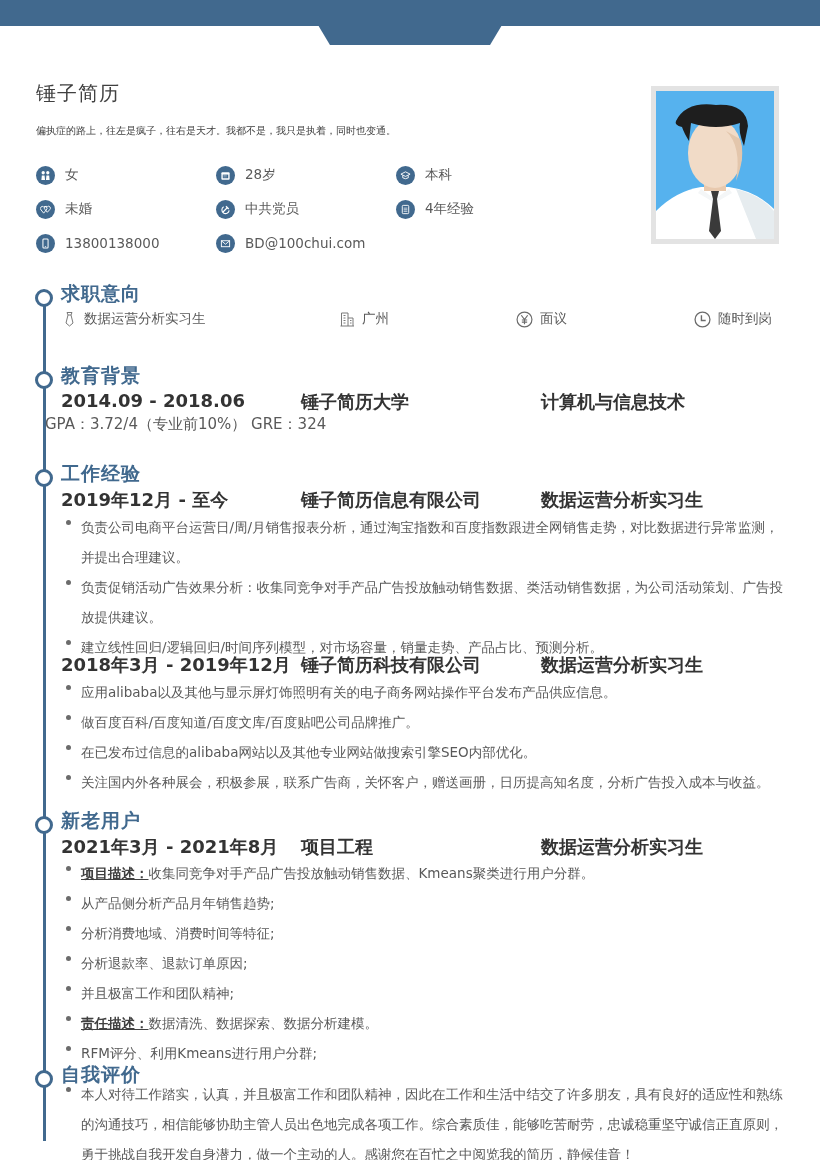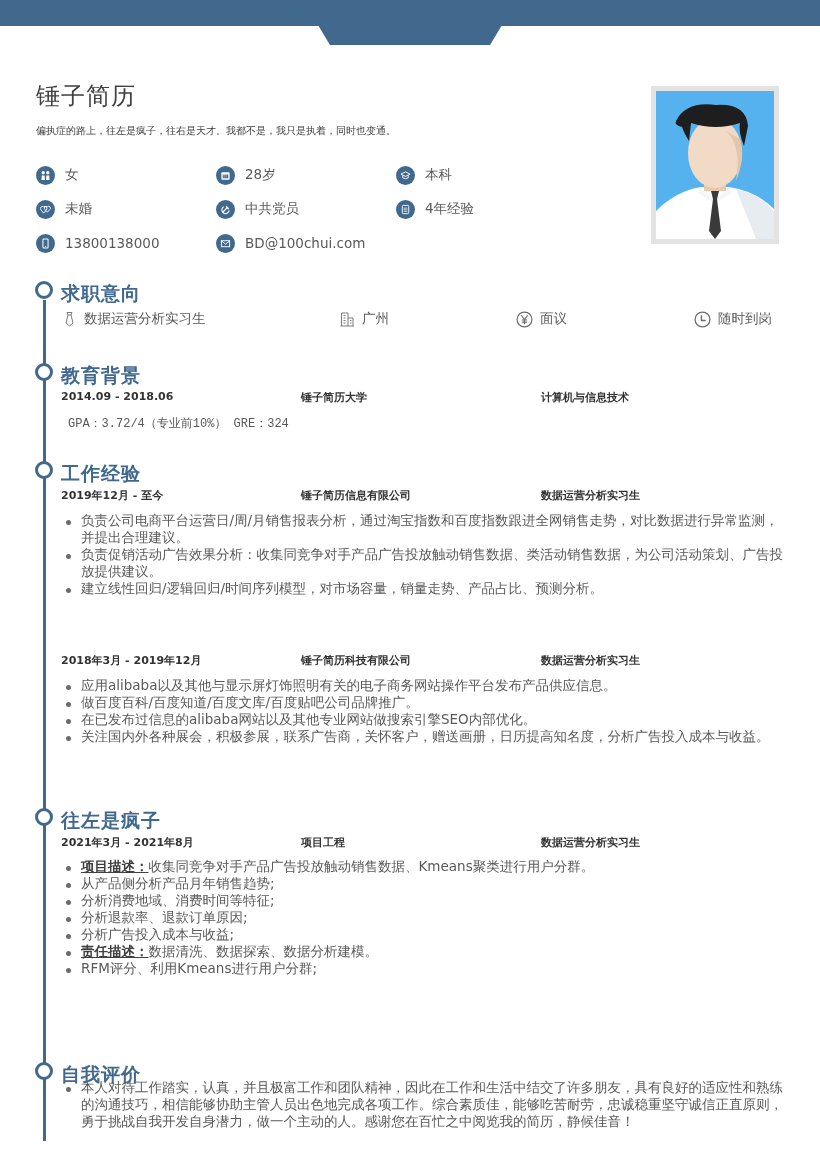--- a/index.html
+++ b/index.html
@@ -3,51 +3,51 @@
 <meta charset="utf-8">
 <style>
   * { margin:0; padding:0; box-sizing:border-box; }
   html, body { width:820px; height:1160px; background:#ffffff; overflow:hidden; }
   body { position:relative; font-family:"DejaVu Sans","Liberation Sans",sans-serif; color:#595959; }
 
   .topbar { position:absolute; left:0; top:0; width:820px; height:26px; background:#41698e; }
   .topbar-tab { position:absolute; left:318px; top:25px; width:184px; height:20px; background:#41698e;
     clip-path:polygon(0 0,100% 0,93.5% 100%,6.5% 100%); }
 
-  .name { position:absolute; left:36px; top:80px; font-size:24px; color:#404040; letter-spacing:1px; font-weight:normal; }
+  .name { position:absolute; left:36px; top:80px; font-size:20px; color:#404040; letter-spacing:1px; font-weight:normal; }
   .motto { position:absolute; left:36px; top:124px; font-size:10px; color:#404040; }
 
   .info-grid { position:absolute; left:36px; top:164px; width:560px; }
   .info-item { position:absolute; display:flex; align-items:center; height:22px; }
   .info-icon { width:19px; height:19px; border-radius:50%; background:#41698e; color:#fff; display:flex;
     align-items:center; justify-content:center; margin-right:10px; }
   .info-icon svg { width:11px; height:11px; }
   .info-text { font-size:13.5px; color:#595959; white-space:nowrap; }
 
   .photo { position:absolute; left:651px; top:86px; width:128px; height:158px; background:#e3e3e3; padding:5px; }
   .photo-inner { width:118px; height:148px; background:#56b2ee; position:relative; overflow:hidden; }
 
   .timeline-line { position:absolute; left:43px; top:300px; width:3px; height:841px; background:#41698e; }
 
-  .section-head { position:absolute; left:35px; display:flex; align-items:flex-start; }
+  .section-head { position:absolute; left:35px; display:flex; align-items:flex-end; }
   .section-dot { width:18px; height:18px; border:3px solid #41698e; border-radius:50%; background:#fff; margin-right:8px; }
   .section-title { font-size:19px; font-weight:bold; color:#41698e; letter-spacing:1px; }
 
   .intent-row { position:absolute; top:310px; left:62px; width:720px; height:22px; }
   .intent-item { position:absolute; display:flex; align-items:center; font-size:13.5px; color:#595959; white-space:nowrap; }
   .intent-item svg { width:15px; height:16px; margin-right:7px; }
 
-  .row3 { position:absolute; left:61px; width:720px; height:20px; font-size:11px; font-weight:bold; color:#333; }
+  .row3 { position:absolute; left:61px; width:720px; height:20px; font-size:18px; font-weight:bold; color:#333; }
   .row3 span { position:absolute; top:0; white-space:nowrap; }
   .row3 .c1 { left:0; } .row3 .c2 { left:240px; } .row3 .c3 { left:480px; }
 
-  .plain { position:absolute; left:68px; font-size:12px; color:#595959;font-family:Liberation Mono, monospace; }
+  .plain { position:absolute; left:45px; font-size:15px; color:#595959; }
 
   ul.bullets { position:absolute; left:61px; width:722px; list-style:none; }
-  ul.bullets li { position:relative; padding-left:20px; font-size:13.5px; line-height:17px; color:#595959; }
+  ul.bullets li { position:relative; padding-left:20px; font-size:13.5px; line-height:30px; color:#595959; }
   ul.bullets li::before { content:""; position:absolute; left:5px; top:8px; width:5px; height:5px; border-radius:50%; background:#6b6b6b; }
   ul.bullets li b { color:#404040;text-decoration:underline; }
 </style>
 </head>
 <body>
 
 <div class="topbar"></div>
 <div class="topbar-tab"></div>
 
 <h1 class="name">锤子简历</h1>
@@ -216,33 +216,33 @@
 </div>
 <ul class="bullets" style="top:677px">
   <li>应用alibaba以及其他与显示屏灯饰照明有关的电子商务网站操作平台发布产品供应信息。</li>
   <li>做百度百科/百度知道/百度文库/百度贴吧公司品牌推广。</li>
   <li>在已发布过信息的alibaba网站以及其他专业网站做搜索引擎SEO内部优化。</li>
   <li>关注国内外各种展会，积极参展，联系广告商，关怀客户，赠送画册，日历提高知名度，分析广告投入成本与收益。</li>
 </ul>
 
 <div class="section-head" style="top:808px">
   <span class="section-dot"></span>
-  <span class="section-title">往左是疯子</span>
+  <span class="section-title">新老用户</span>
 </div>
 <div class="row3" style="top:835px">
   <span class="c1">2021年3月 - 2021年8月</span>
   <span class="c2">项目工程</span>
   <span class="c3">数据运营分析实习生</span>
 </div>
 <ul class="bullets" style="top:858px">
   <li><b>项目描述：</b><span>收集同竞争对手产品广告投放触动销售数据、Kmeans聚类进行用户分群。</span></li>
   <li>从产品侧分析产品月年销售趋势;</li>
   <li>分析消费地域、消费时间等特征;</li>
   <li>分析退款率、退款订单原因;</li>
-  <li>分析广告投入成本与收益;</li>
+  <li>并且极富工作和团队精神;</li>
   <li><b>责任描述：</b><span>数据清洗、数据探索、数据分析建模。</span></li>
   <li>RFM评分、利用Kmeans进行用户分群;</li>
 </ul>
 
 <div class="section-head" style="top:1062px">
   <span class="section-dot"></span>
   <span class="section-title">自我评价</span>
 </div>
 <ul class="bullets" style="top:1079px">
   <li>本人对待工作踏实，认真，并且极富工作和团队精神，因此在工作和生活中结交了许多朋友，具有良好的适应性和熟练的沟通技巧，相信能够协助主管人员出色地完成各项工作。综合素质佳，能够吃苦耐劳，忠诚稳重坚守诚信正直原则，勇于挑战自我开发自身潜力，做一个主动的人。感谢您在百忙之中阅览我的简历，静候佳音！</li>

